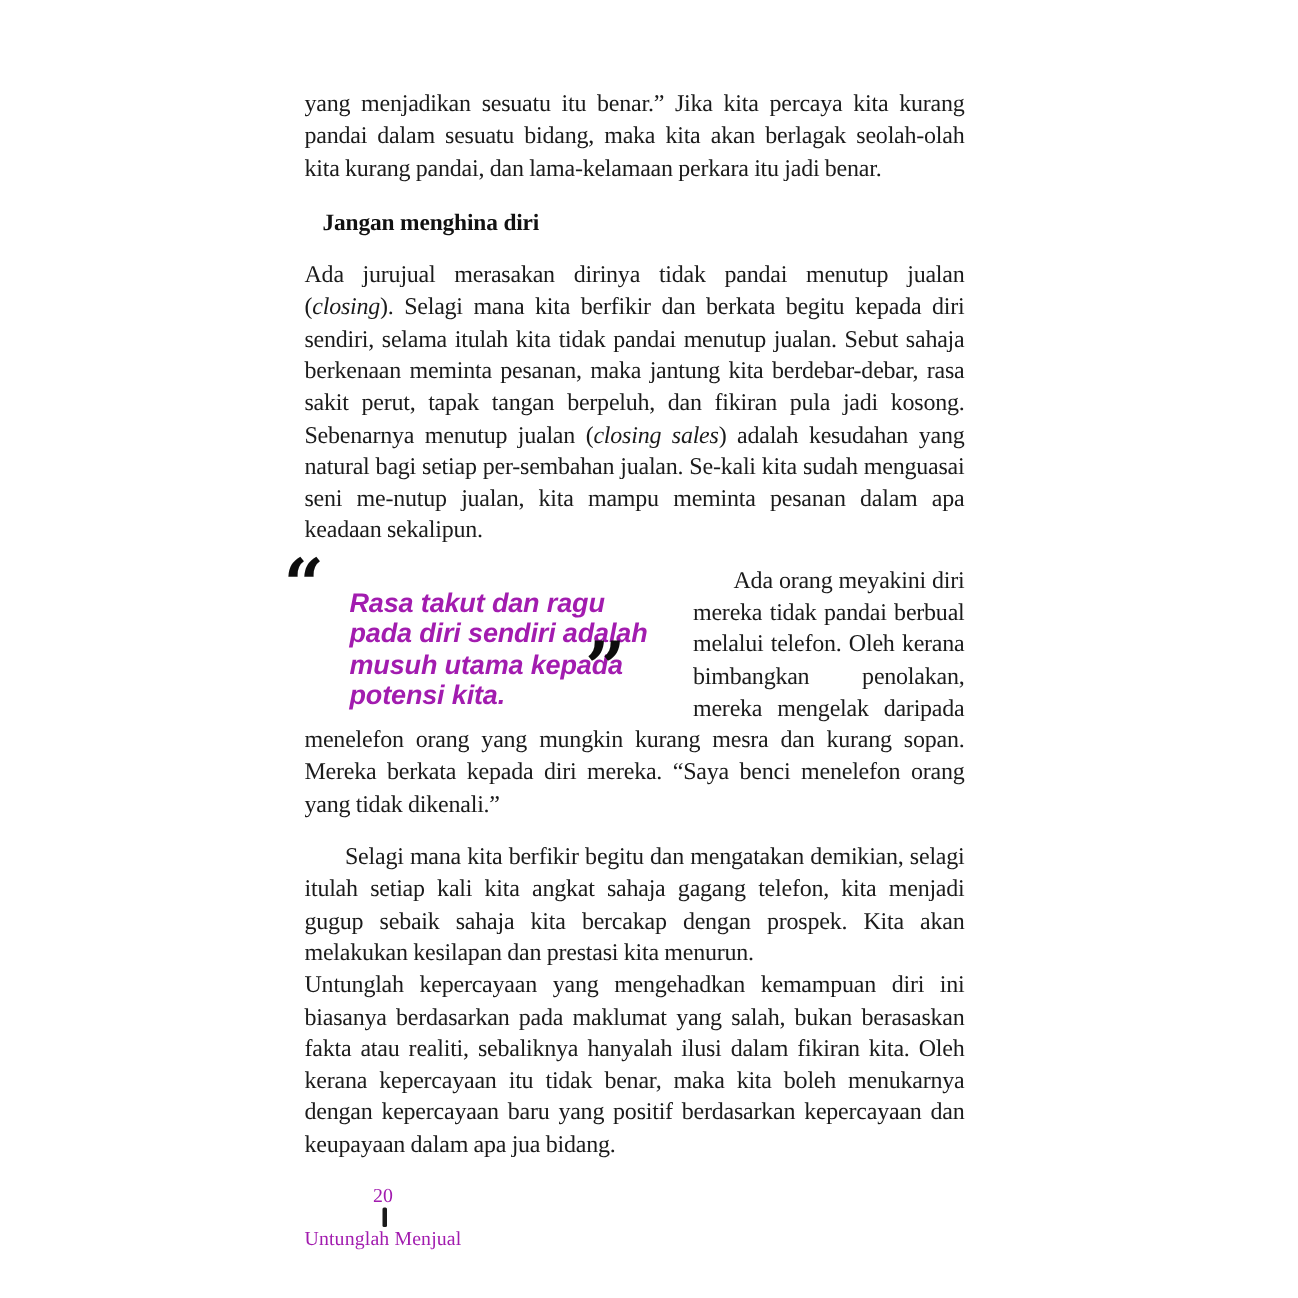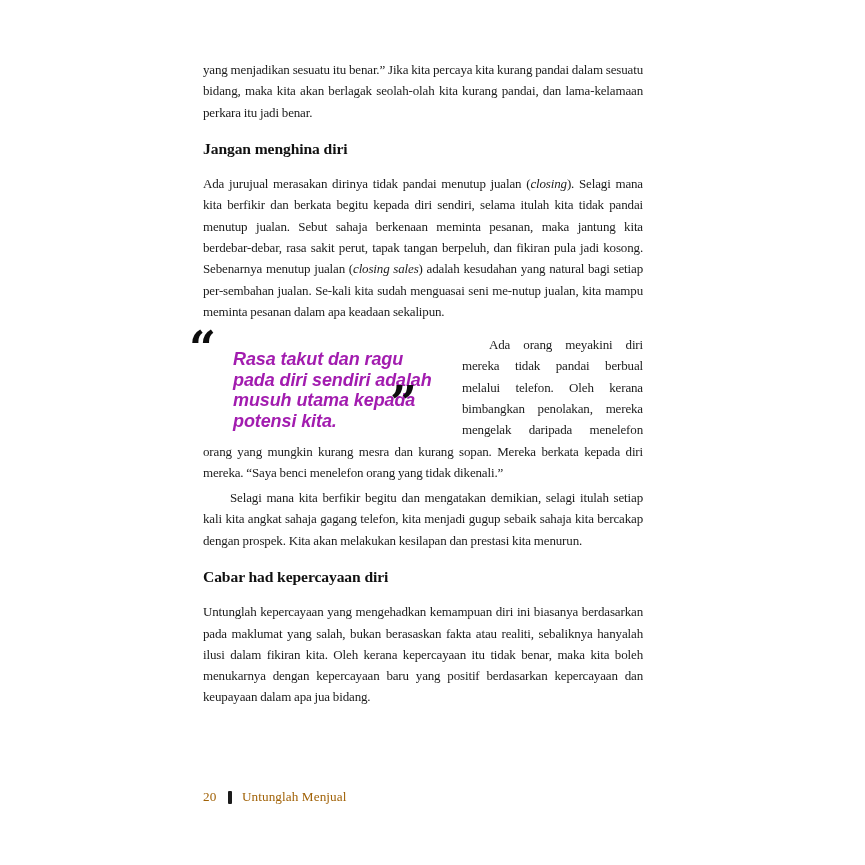--- a/index.html
+++ b/index.html
@@ -11,38 +11,38 @@
     overflow:hidden;
     font-family:"Liberation Serif", serif;
     color:#1b1b1b;
   }
   .content {
     position:absolute;
     left:203px; top:59px;
     width:440px;
   }
   p.body {
-    font-size:13px;
+    font-size:16px;
     line-height:21.3px;
     text-align:justify;
     letter-spacing:-0.15px;
     word-spacing:-0.2px;
     color:#1b1b1b;
   }
   p.body em { }
   .indent { text-indent:27px; }
   h3.section-heading {
     font-size:15.6px;
     font-weight:bold;
     color:#111111;
     letter-spacing:-0.1px;
-    margin:17px 0 16px 0;
+    margin:17px 0 16px 12px;
     line-height:1.1;
   }
-  .para-gap { margin-top:4px; }
+  .para-gap { margin-top:14px; }
   
   .quote-flow { margin-top:12px; }
   .quote-flow::after { content:""; display:block; clear:none; }
   .pullquote {
     float:left;
     width:246px;
     margin:1px 13px 5px 0;
     position:relative;
     padding:14px 6px 0 30px;
     min-height:88px;
@@ -68,22 +68,23 @@
     overflow:visible;
   }
   .q-open { left:-14px; top:-11px; }
   .q-close { right:32px; top:44px; }
   .page-footer {
     position:absolute;
     left:203px; top:789px;
     display:flex;
     align-items:center;
     font-size:13.2px;
-    color:#a16207;
+    color:#a21caf;
     letter-spacing:0.1px;
+    flex-direction:column;
   }
   .footer-sep {
     display:inline-block;
     width:3.5px; height:13px;
     background:#1b1b1b;
     border-radius:1px;
     margin:0 10px 0 12px;
   }
 </style>
 </head>
@@ -102,21 +103,20 @@
       <div class="pullquote">
         <span class="q-open">“</span>
         <span class="q-text">Rasa takut dan ragu pada diri sendiri adalah musuh utama kepada potensi kita.</span>
         <span class="q-close">”</span>
       </div>
       <p class="body indent">Ada orang meyakini diri mereka tidak pandai berbual melalui telefon. Oleh kerana bimbangkan penolakan, mereka mengelak daripada menelefon orang yang mungkin kurang mesra dan kurang sopan. Mereka berkata kepada diri mereka. “Saya benci menelefon orang yang tidak dikenali.”</p>
     </div>
 
     <p class="body indent para-gap">Selagi mana kita berfikir begitu dan mengatakan demikian, selagi itulah setiap kali kita angkat sahaja gagang telefon, kita menjadi gugup sebaik sahaja kita bercakap dengan prospek. Kita akan melakukan kesilapan dan prestasi kita menurun.</p>
 
-    <h3 class="section-heading">Cabar had kepercayaan diri</h3>
 
     <p class="body">Untunglah kepercayaan yang mengehadkan kemampuan diri ini biasanya berdasarkan pada maklumat yang salah, bukan berasaskan fakta atau realiti, sebaliknya hanyalah ilusi dalam fikiran kita. Oleh kerana kepercayaan itu tidak benar, maka kita boleh menukarnya dengan kepercayaan baru yang positif berdasarkan kepercayaan dan keupayaan dalam apa jua bidang.</p>
 
   </div>
 
   <div class="page-footer">
     <span>20</span>
     <span class="footer-sep"></span>
     <span>Untunglah Menjual</span>
   </div>

